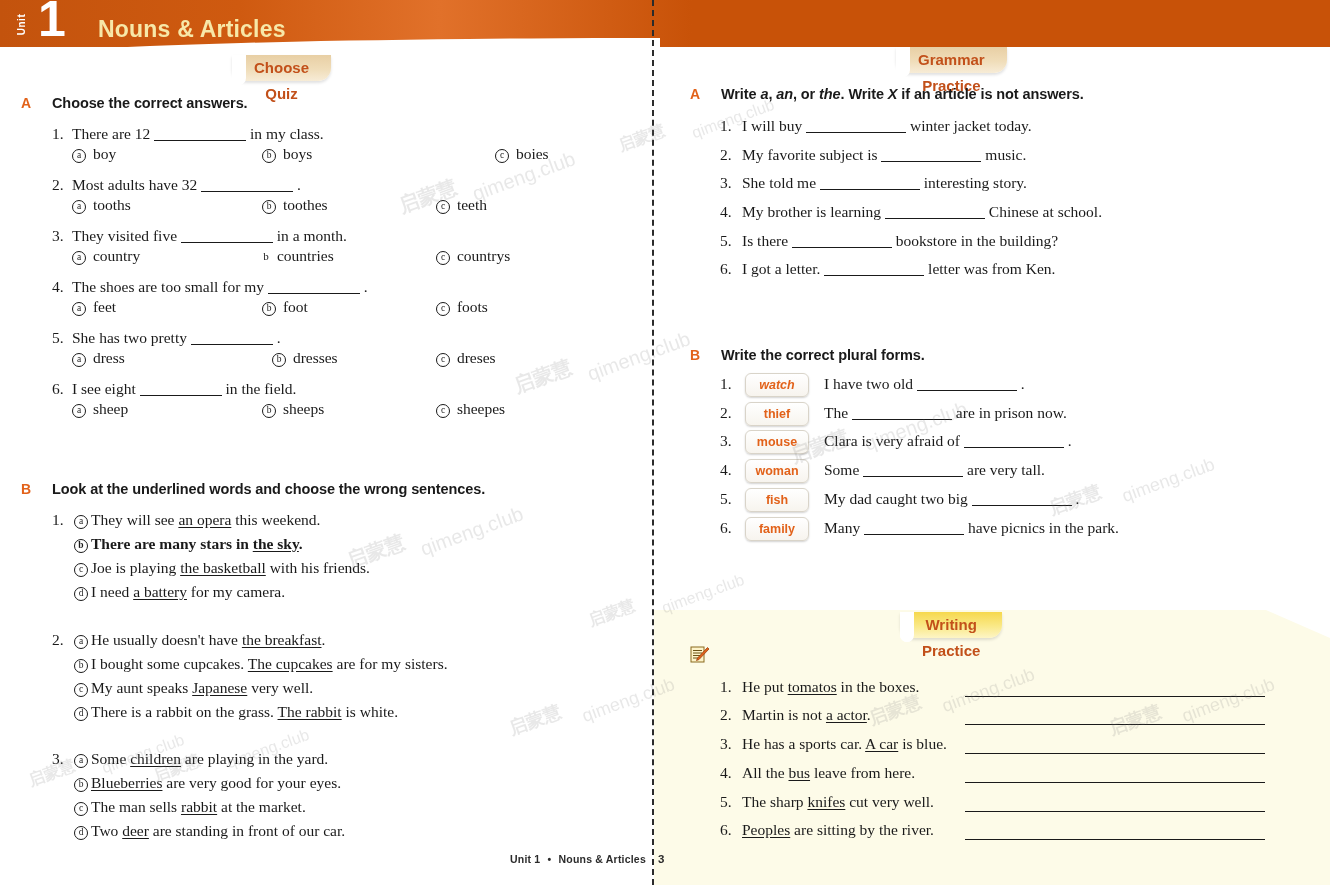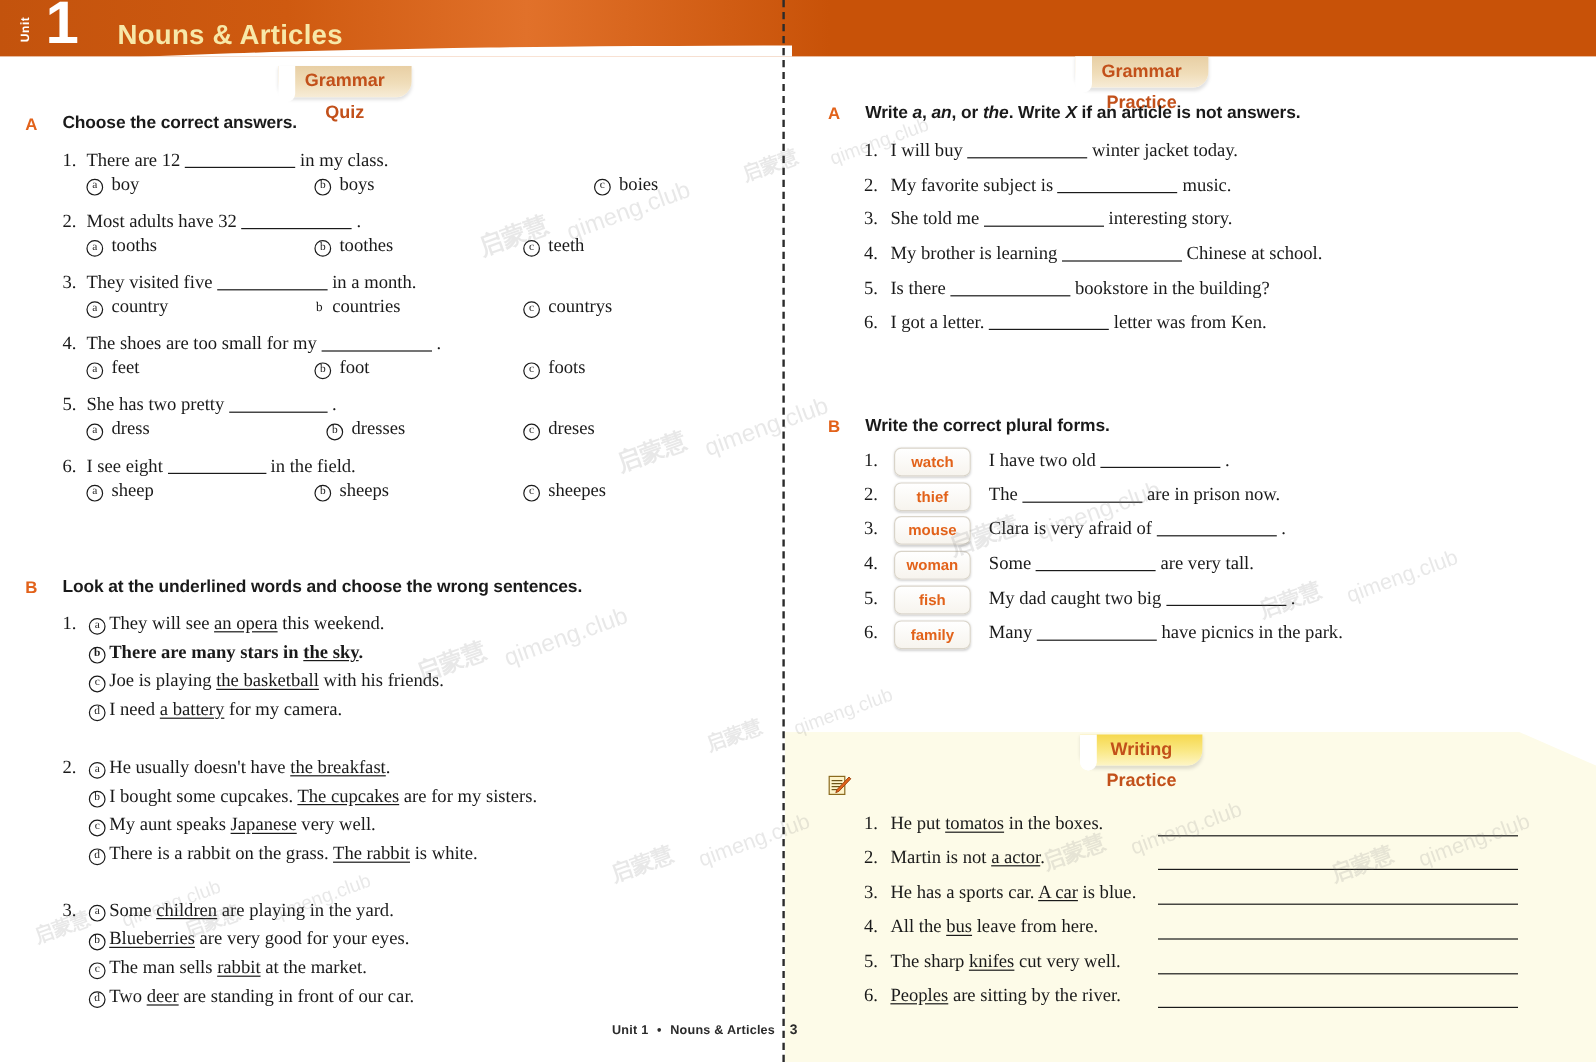--- a/index.html
+++ b/index.html
@@ -154,21 +154,21 @@
     <div class="unit-badge">
       <div class="unit-word">Unit</div>
       <div class="unit-num">1</div>
     </div>
     <div class="unit-title">Nouns &amp; Articles</div>
   </div>
 
   <div class="divider"></div>
 
   <div class="tab-wrap" id="tab-quiz">
-    <div class="tab beige">Grammar Quiz</div>
+    <div class="tab beige">Choose Quiz</div>
   </div>
   <div class="tab-wrap" id="tab-practice">
     <div class="tab beige">Grammar Practice</div>
   </div>
 
   <div class="writing-panel"></div>
   <div class="tab-wrap" id="tab-writing">
     <div class="tab yellow">Writing Practice</div>
   </div>
 
@@ -257,21 +257,21 @@
       <div class="qnum" style="left: 720px; top: 232px;">5.</div>
       <div class="q" style="left: 742px; top: 232px;">Is there <span class="blank" style="width: 100px;"></span> bookstore in the building?</div>
       <div class="qnum" style="left: 720px; top: 260px;">6.</div>
       <div class="q" style="left: 742px; top: 260px;">I got a letter. <span class="blank" style="width: 100px;"></span> letter was from Ken.</div>
     </div>
 
   <div class="sec-letter" style="left:690px;top:347px;">B</div>
   <div class="sec-title" style="left:721px;top:347px;">Write the correct plural forms.</div>
   <div id="right-b-questions">
       <div class="qnum" style="left: 720px; top: 375px;">1.</div>
-      <div class="chip" style="left: 745px; top: 373px;">watch</div>
+      <div class="chip" style="left: 745px; top: 373px; font-style: italic;">watch</div>
       <div class="q" style="left: 824px; top: 375px;">I have two old <span class="blank" style="width: 100px;"></span> .</div>
       <div class="qnum" style="left: 720px; top: 404px;">2.</div>
       <div class="chip" style="left: 745px; top: 402px;">thief</div>
       <div class="q" style="left: 824px; top: 404px;">The <span class="blank" style="width: 100px;"></span> are in prison now.</div>
       <div class="qnum" style="left: 720px; top: 432px;">3.</div>
       <div class="chip" style="left: 745px; top: 430px;">mouse</div>
       <div class="q" style="left: 824px; top: 432px;">Clara is very afraid of <span class="blank" style="width: 100px;"></span> .</div>
       <div class="qnum" style="left: 720px; top: 461px;">4.</div>
       <div class="chip" style="left: 745px; top: 459px;">woman</div>
       <div class="q" style="left: 824px; top: 461px;">Some <span class="blank" style="width: 100px;"></span> are very tall.</div>

